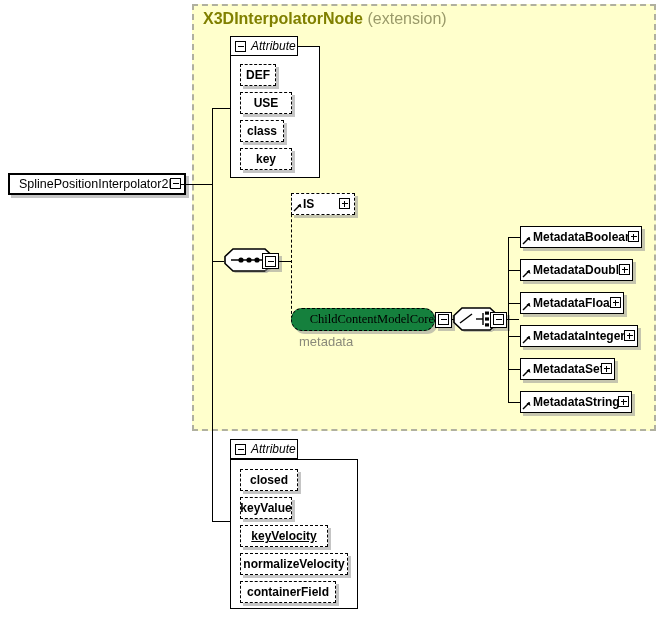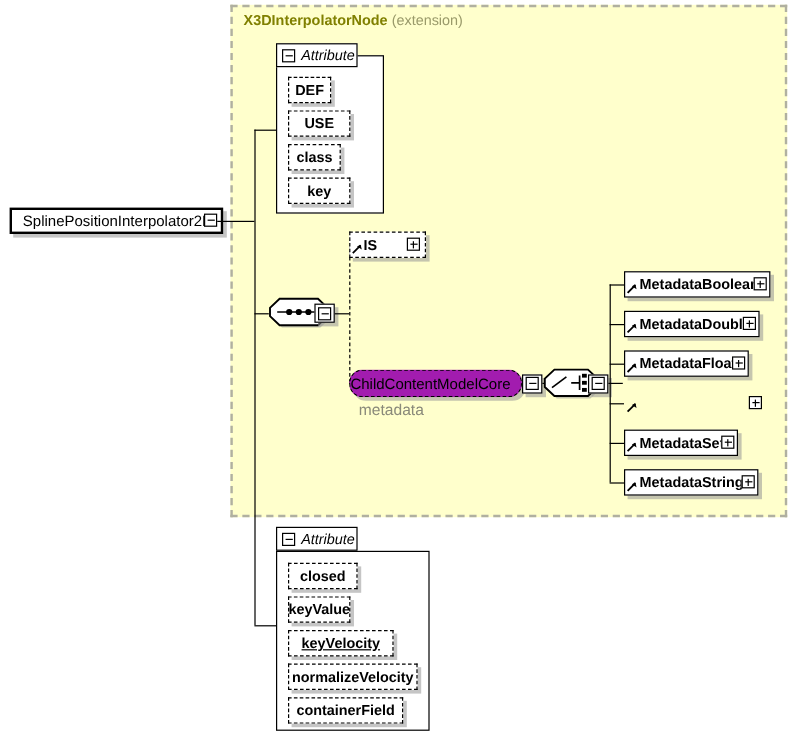--- a/index.html
+++ b/index.html
@@ -20,21 +20,21 @@
 
   
   .ext-region {
     position: absolute;
     background: #ffffcc;
     border: 2px dashed #b0b0a0;
     box-sizing: border-box;
   }
   .ext-title {
     position: absolute;
-    font-size: 12px;
+    font-size: 16px;
     font-weight: bold;
     color: #808000;
     white-space: nowrap;
   }
   .ext-title .ext-sub {
     font-weight: normal;
     color: #9a9a6a;
   }
 
   
@@ -187,25 +187,26 @@
     font-weight: bold;
     color: #000;
   }
 
   
   .grp-ref {
     position: absolute;
     box-sizing: border-box;
     border: 1.5px dashed #000;
     border-radius: 11px;
-    background: #a21caf;
+    background: #15803d;
     box-shadow: 3px 3px 0 rgba(150,150,150,0.55);
     display: flex;
     align-items: center;
-    justify-content: flex-start;
+    justify-content: flex-end;
+    font-family: Liberation Serif, serif;
   }
   .grp-ref-label {
     font-size: 12.5px;
     color: #000;
   }
   .sub-label {
     position: absolute;
     font-size: 13px;
     color: #8a8a7a;
     white-space: nowrap;
@@ -344,20 +345,23 @@
 
   <div class="node solid" style="left:520px; top:292px; width:104px; height:22px; padding-left:12px;">
     <span class="node-label">MetadataFloat</span>
   </div>
   <svg class="ref-arrow" style="left:522px; top:302px;" viewBox="0 0 9 9">
     <line x1="1" y1="8" x2="7.5" y2="1.5" stroke="#000" stroke-width="1.5"></line>
     <path d="M7.5,1 L8.5,5 L4.5,2.5 Z" fill="#000"></path>
   </svg>
   <div class="exp plus" style="left:610px; top:297px;"></div>
 
+  <div class="node solid" style="left:520px; top:325px; width:118px; height:22px; padding-left:12px;">
+    <span class="node-label">MetadataInteger</span>
+  </div>
   <svg class="ref-arrow" style="left:522px; top:335px;" viewBox="0 0 9 9">
     <line x1="1" y1="8" x2="7.5" y2="1.5" stroke="#000" stroke-width="1.5"></line>
     <path d="M7.5,1 L8.5,5 L4.5,2.5 Z" fill="#000"></path>
   </svg>
   <div class="exp plus" style="left:624px; top:330px;"></div>
 
   <div class="node solid" style="left:520px; top:358px; width:95px; height:22px; padding-left:12px;">
     <span class="node-label">MetadataSet</span>
   </div>
   <svg class="ref-arrow" style="left:522px; top:368px;" viewBox="0 0 9 9">

